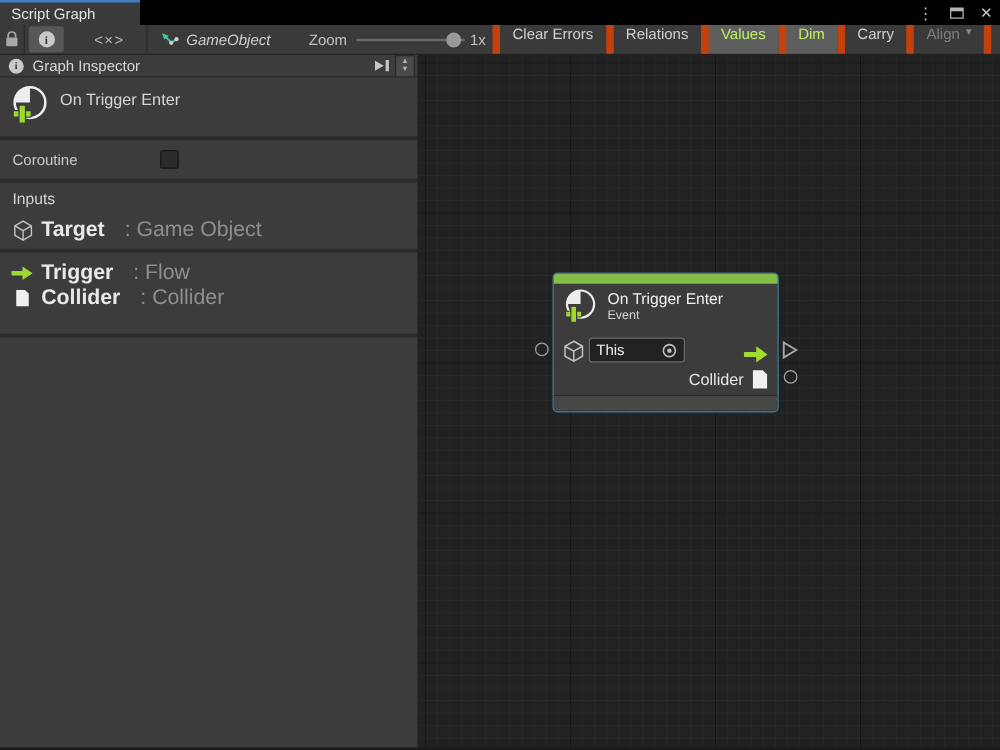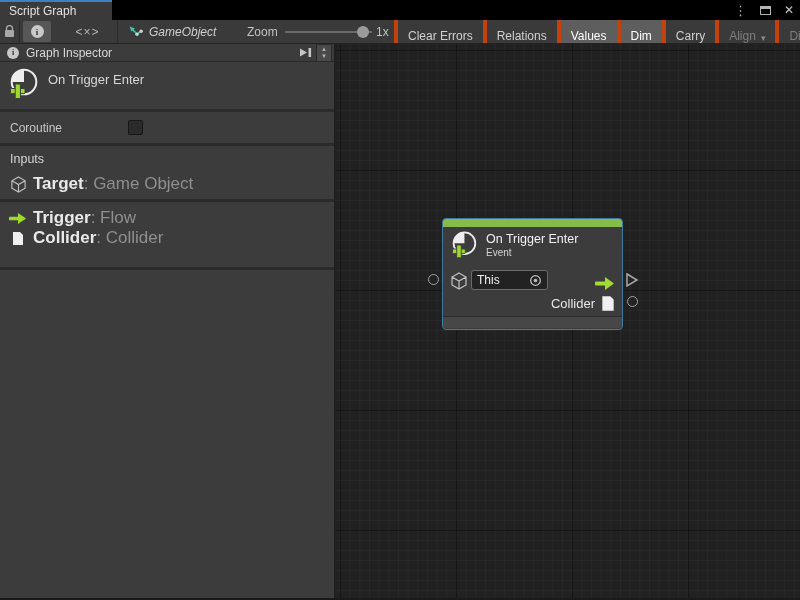--- a/index.html
+++ b/index.html
@@ -31,23 +31,23 @@
                justify-content:center; font-family:"Liberation Serif", serif; }
   .code-btn { left:60px; width:55px; color:#b5b5b5; letter-spacing:1px; font-size:12px; }
   .go-chip { position:absolute; left:128px; top:0; height:23px; display:flex; align-items:center; gap:6px;font-style:italic; }
   .go-label { color:#cfcfcf; }
   .zoom-label { position:absolute; left:247px; top:0; height:23px; display:flex; align-items:center; color:#c2c2c2; }
   .zoom-track { position:absolute; left:285px; top:11px; width:87px; height:2px; background:#6a6a6a; border-radius:1px; }
   .zoom-thumb { position:absolute; left:357px; top:6px; width:12px; height:12px; border-radius:50%; background:#9a9a9a; }
   .zoom-val { position:absolute; left:376px; top:0; height:23px; display:flex; align-items:center; color:#c2c2c2; }
 
   .tb-right { position:absolute; left:394px; top:0; height:23px; display:flex; }
-  .tb-rbtn { height:23px; display:flex; align-items:flex-end; padding:0 10px;
-             border-left:4px solid #c2410c; white-space:nowrap; color:#d0d0d0; }
-  .tb-rbtn.active { background:#5e5e5e; color:#ffffff; }
+  .tb-rbtn { height:23px; display:flex; align-items:flex-start; padding:0 10px;
+             border-left:6px solid #c2410c; white-space:nowrap; color:#d0d0d0; }
+  .tb-rbtn.active { background:#5e5e5e; color:#bef264; }
   .tb-rbtn.disabled { color:#7e7e7e; }
   .dd-arrow { font-size:9px; margin-left:5px; color:#8a8a8a; }
 
   
   .inspector { position:absolute; left:0; top:44px; width:335px; height:554px; background:#3c3c3c;
                border-right:1px solid #1e1e1e; color:#cccccc; }
   .insp-header { height:18px; border-bottom:1px solid #292929; display:flex; align-items:center;
                  padding-left:7px; gap:7px; font-size:12px; color:#d8d8d8; position:relative; }
   .insp-hdr-icons { position:absolute; right:22px; top:2px; display:flex; gap:6px; align-items:center; }
   .spinner { position:absolute; right:2px; top:0; width:16px; height:18px; background:#4a4a4a;
@@ -59,21 +59,21 @@
   .row-coroutine { height:31px; display:flex; align-items:center; padding-left:10px; font-size:12px; color:#c8c8c8; position:relative; }
   .checkbox { position:absolute; left:128px; top:8px; width:15px; height:15px; background:#2b2b2b;
               border:1px solid #171717; border-radius:2px; }
   .insp-section { padding-top:6px; }
   .sec-inputs { height:53px; }
   .sec-outputs { height:65px; }
   .sec-heading { font-size:12.5px; color:#d4d4d4; padding-left:10px; margin-bottom:8px; }
   .port-row { display:flex; align-items:center; padding-left:8px; height:20px; font-size:17px; }
   .port-row .icon-slot { width:20px; display:flex; align-items:center; justify-content:center; }
   .port-name { font-weight:bold; color:#e9e9e9; margin-left:5px; }
-  .port-type { color:#8f8f8f; margin-left:0; }
+  .port-type { color:#8f8f8f; margin-left:16px; }
 
   
   .canvas { position:absolute; left:335px; top:44px; width:465px; height:554px;
             background-color:#212121;
             background-image:
               linear-gradient(to right, rgba(0,0,0,.40) 1px, transparent 1px),
               linear-gradient(to bottom, rgba(0,0,0,.40) 1px, transparent 1px),
               linear-gradient(to right, rgba(255,255,255,.028) 1px, transparent 1px),
               linear-gradient(to bottom, rgba(255,255,255,.028) 1px, transparent 1px);
             background-size:116px 100%, 100% 120px, 9.67px 100%, 100% 10px;

